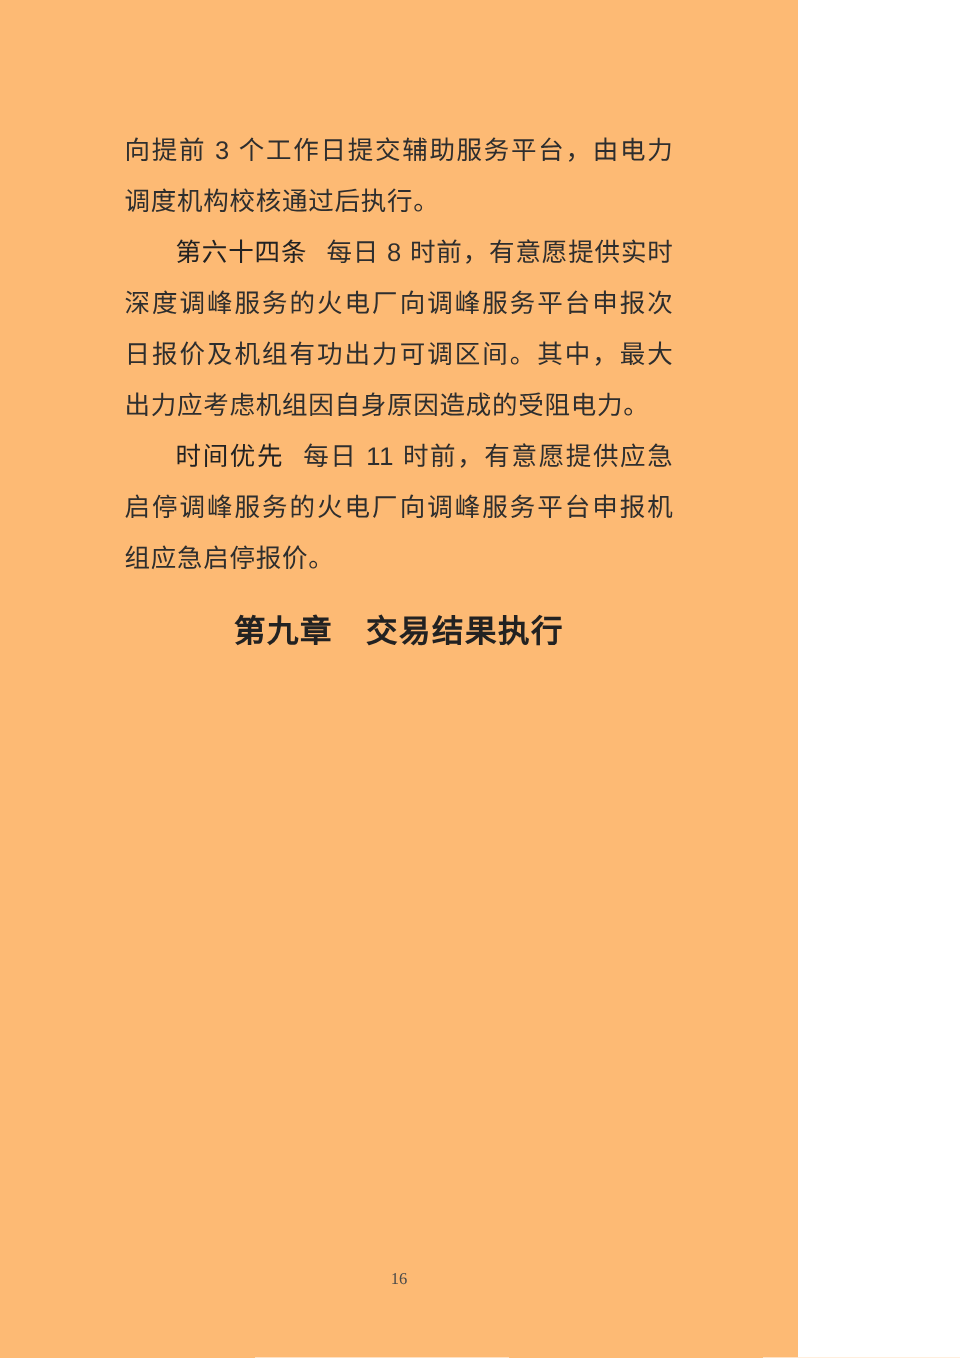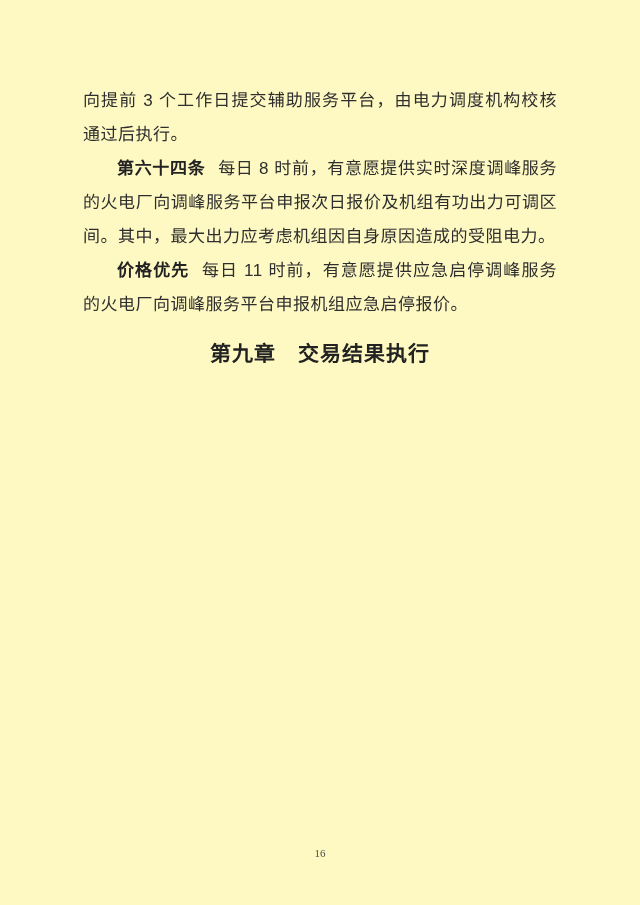--- a/index.html
+++ b/index.html
@@ -2,43 +2,43 @@
 <html lang="zh-CN"><head>
 <meta charset="utf-8">
 <style>
   html, body {
     margin: 0;
     padding: 0;
     background: #ffffff;
   }
   .page {
     position: relative;
-    width: 640px;
+    width: 532px;
     height: 905px;
-    background: #fef9c3;
+    background: #fdba74;
     box-sizing: border-box;
     padding: 84px 83px 0 83px;
     font-family: "Liberation Sans", sans-serif;
     color: #2e2e2e;
     overflow: hidden;
   }
   .body-text {
     font-size: 17px;
     line-height: 34px;
     text-align: justify;
     letter-spacing: 0.5px;
   }
   p.para {
     margin: 0;
   }
   p.para.indent {
     text-indent: 2em;
   }
   .article-label {
-    font-weight: 700;
+    font-weight: 400;
     margin-right: 0.75em;
     color: #222222;
   }
   h2.chapter {
     margin: 15px 0 12px 0;
     font-size: 21px;
     line-height: 34px;
     font-weight: 700;
     text-align: center;
     letter-spacing: 1px;
@@ -64,21 +64,21 @@
     <p class="para">
       <span>向提前 3 个工作日提交辅助服务平台，由电力调度机构校核通过后执行。</span>
     </p>
 
     <p class="para indent">
       <span class="article-label">第六十四条</span><span>每日 8 时前，有意愿提供实时深度调峰服务的火电厂向调峰服务平台申报次日报价及机组有功出力可调区间。其中，最大出力应考虑机组因自身原因造成的受阻电力。</span>
     </p>
 
 
     <p class="para indent">
-      <span class="article-label">价格优先</span><span>每日 11 时前，有意愿提供应急启停调峰服务的火电厂向调峰服务平台申报机组应急启停报价。</span>
+      <span class="article-label">时间优先</span><span>每日 11 时前，有意愿提供应急启停调峰服务的火电厂向调峰服务平台申报机组应急启停报价。</span>
     </p>
 
 
     <h2 class="chapter">第九章　交易结果执行</h2>
 
 
   </div>
 
   <div class="page-number">16</div>
 </div>

